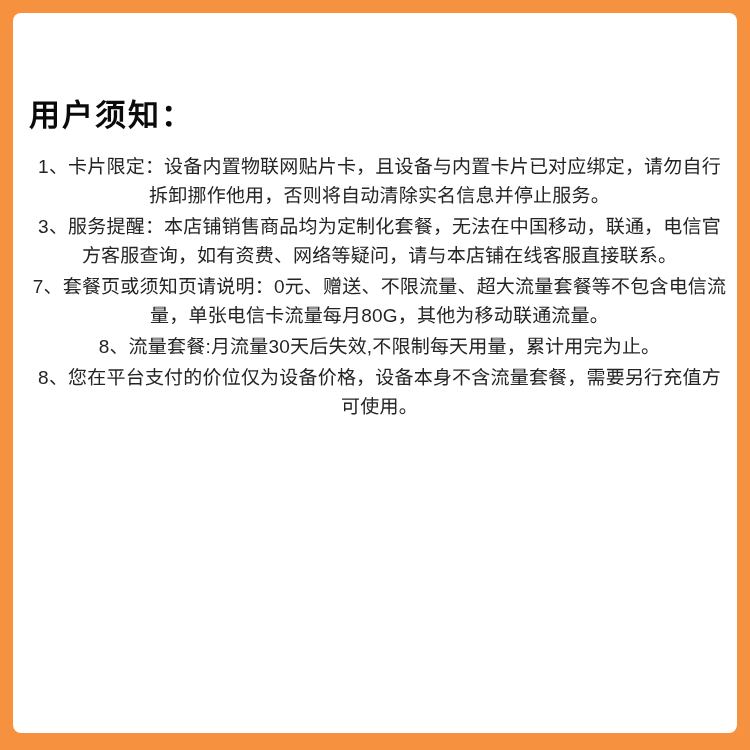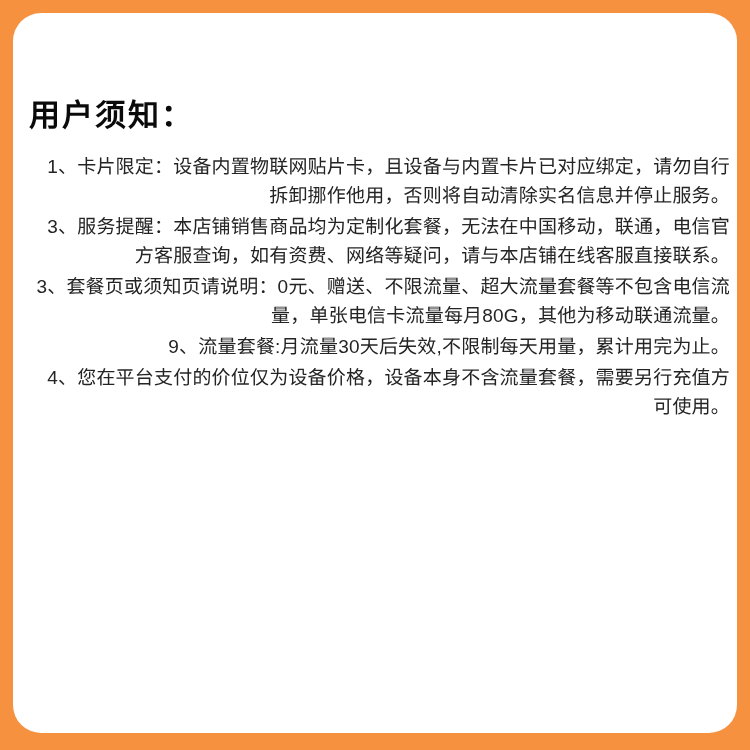--- a/index.html
+++ b/index.html
@@ -18,48 +18,48 @@
   .screen{
     position:relative;
     width:750px;height:750px;
     background:var(--bg);
   }
   .notice-card{
     position:absolute;
     left:13px;top:13px;
     width:724px;height:720px;
     background:var(--card);
-    border-radius:28px;
+    border-radius:8px;
     padding:84px 7px 40px 16px;
   }
   .notice-title{
     font-size:31px;
     font-weight:700;
     color:var(--title-color);
     letter-spacing:2px;
     line-height:38px;
     margin:0 0 17px 0;
   }
   .notice-list p{
     font-size:19px;
     line-height:29px;
     color:var(--body-color);
     letter-spacing:0.2px;
     margin:0 0 2px 0;
-    text-align:right;
+    text-align:center;
     word-break:break-all;
   }
 </style>
 </head>
 <body>
 
 <div class="screen">
   <div class="notice-card">
     <h1 class="notice-title">用户须知：</h1>
     <div class="notice-list">
       <p>1、卡片限定：设备内置物联网贴片卡，且设备与内置卡片已对应绑定，请勿自行拆卸挪作他用，否则将自动清除实名信息并停止服务。</p>
       <p>3、服务提醒：本店铺销售商品均为定制化套餐，无法在中国移动，联通，电信官方客服查询，如有资费、网络等疑问，请与本店铺在线客服直接联系。</p>
-      <p>3、套餐页或须知页请说明：0元、赠送、不限流量、超大流量套餐等不包含电信流量，单张电信卡流量每月80G，其他为移动联通流量。</p>
-      <p>9、流量套餐:月流量30天后失效,不限制每天用量，累计用完为止。</p>
-      <p>4、您在平台支付的价位仅为设备价格，设备本身不含流量套餐，需要另行充值方可使用。</p>
+      <p>7、套餐页或须知页请说明：0元、赠送、不限流量、超大流量套餐等不包含电信流量，单张电信卡流量每月80G，其他为移动联通流量。</p>
+      <p>8、流量套餐:月流量30天后失效,不限制每天用量，累计用完为止。</p>
+      <p>8、您在平台支付的价位仅为设备价格，设备本身不含流量套餐，需要另行充值方可使用。</p>
     </div>
   </div>
 </div>
 
 </body></html>

